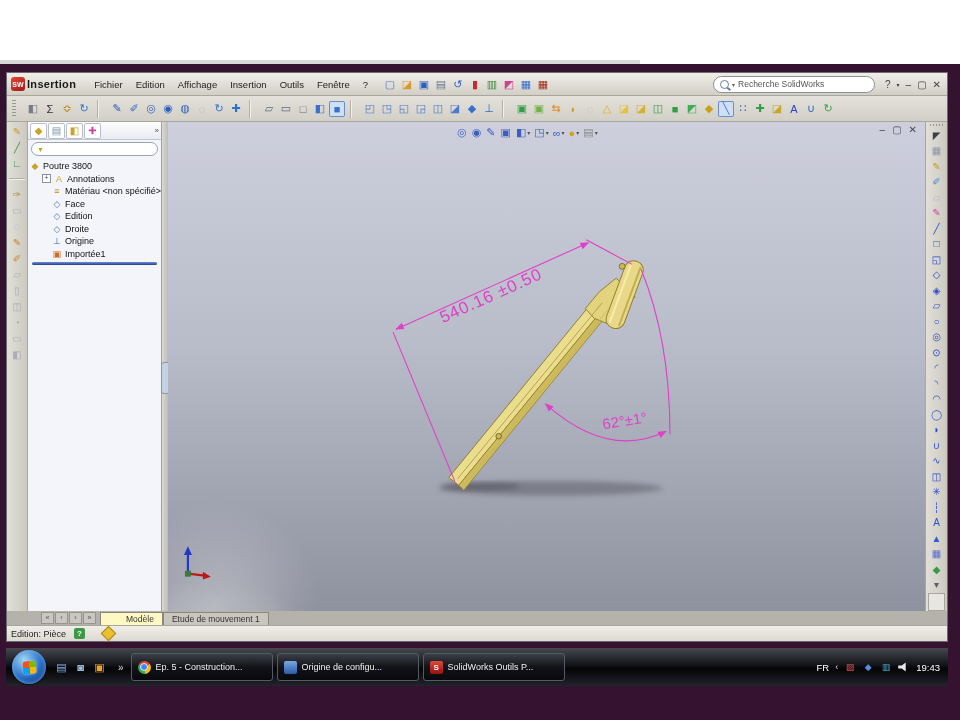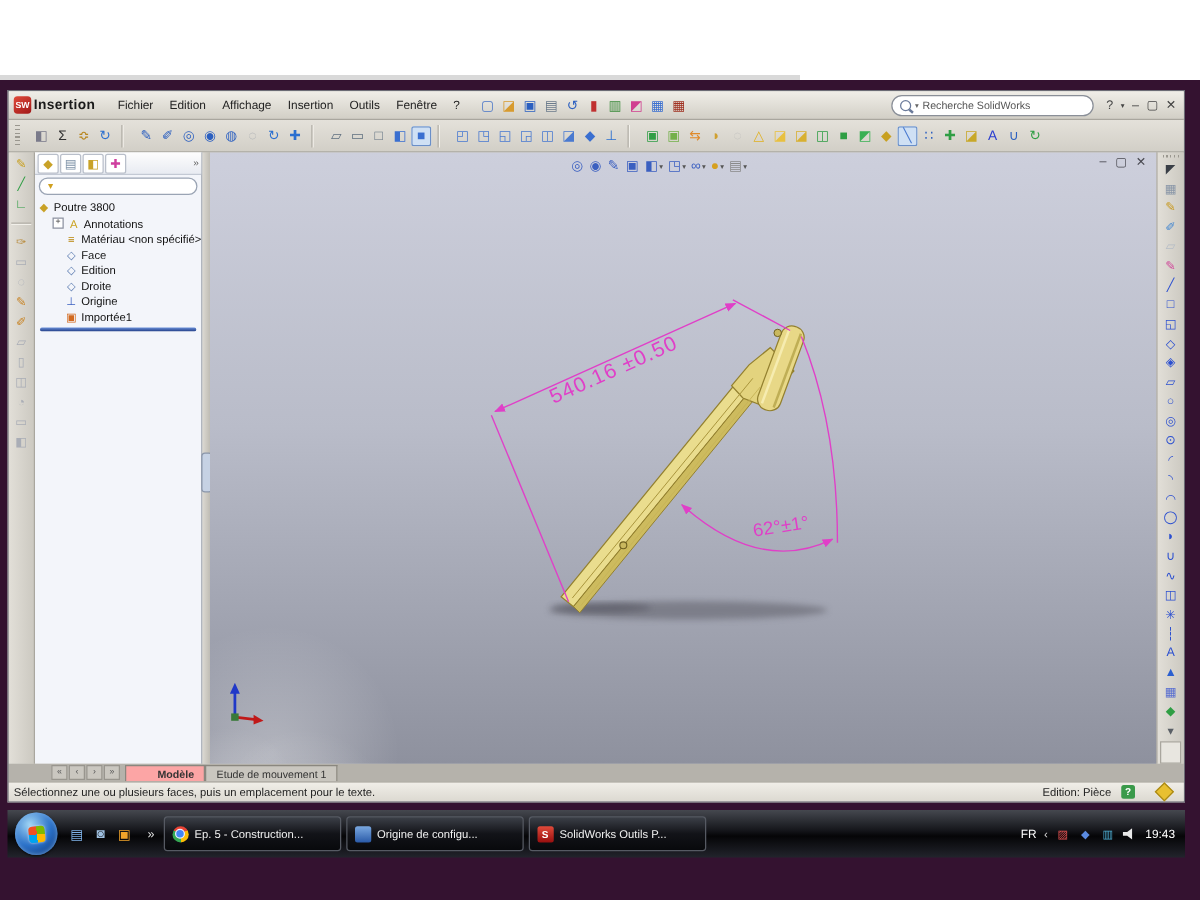--- a/index.html
+++ b/index.html
@@ -66,21 +66,21 @@
   .righttb{flex:0 0 21px;background:linear-gradient(90deg,#e2dfd8,#ccc9c1);border-left:1px solid #a9a69e;display:flex;flex-direction:column;align-items:center;padding-top:2px;gap:1.5px;}
   .rgrip{width:14px;height:3px;background:repeating-linear-gradient(90deg,#9a978f 0 1px,transparent 1px 3px);margin-bottom:1px;}
   .rsep{width:16px;height:1px;background:#b3b0a8;box-shadow:0 1px 0 #f2f0ea;margin:1px 0;}
   .scrollstub{margin-top:auto;width:15px;height:26px;background:#e8e6e0;border:1px solid #a9a69e;}
 
   
   .tabsrow{height:14px;flex:0 0 14px;background:#b5b2ab;display:flex;align-items:flex-end;padding-left:34px;gap:0;}
   .tabnav{display:flex;gap:1px;margin-right:4px;align-items:center;padding-bottom:1px;}
   .tabnav span{width:11px;height:10px;background:#cac7c0;border:1px solid #98958e;font-size:7px;line-height:9px;text-align:center;color:#555;}
   .tab{font-size:8.5px;padding:1px 8px 1px 8px;border:1px solid #8a877f;border-bottom:none;background:#c9c6bf;color:#333;}
-  .tab.active{background:#fca5a5;font-weight:bold;padding-left:25px;}
+  .tab.active{background:#fef9c3;font-weight:normal;padding-left:25px;}
   .statusbar{height:15px;flex:0 0 15px;background:linear-gradient(#f0eee8,#dcd9d1);border-top:1px solid #a9a69e;display:flex;align-items:center;font-size:9px;color:#222;padding:0 4px;gap:8px;}
   .st-msg{flex:1;}
   .st-help{width:11px;height:11px;background:#3a9a4a;color:#fff;font-size:8px;font-weight:bold;display:flex;align-items:center;justify-content:center;border-radius:2px;}
   .st-tag{width:9px;height:9px;background:#e8c030;border:1px solid #a88818;transform:rotate(45deg);margin:0 6px 0 10px;}
 
   
   .taskbar{position:absolute;left:6px;top:648px;width:942px;height:38px;background:linear-gradient(#45484f,#16171c 42%,#050507 55%,#22242c);display:flex;align-items:center;padding:0 6px;box-sizing:border-box;gap:4px;}
   .orb{width:34px;height:34px;border-radius:50%;background:radial-gradient(circle at 35% 28%,#9fd4f4,#2a70c8 52%,#0a2f6e 95%);box-shadow:0 0 4px #7ab0e8 inset,0 1px 2px rgba(0,0,0,.6);display:flex;align-items:center;justify-content:center;flex:0 0 auto;}
   .orbflag{width:13px;height:13px;border-radius:3px;transform:rotate(-6deg);background:conic-gradient(#7fba00 0 25%,#ffb900 0 50%,#00a4ef 0 75%,#f25022 0);box-shadow:0 0 2px rgba(255,255,255,.8);}
   .qlaunch{display:flex;align-items:center;gap:4px;margin:0 4px;}
@@ -457,21 +457,20 @@
       <span>«</span>
           <span>‹</span>
           <span>›</span>
           <span>»</span>
         </div>
       <span class="tab active">Modèle</span>
       <span class="tab">Etude de mouvement 1</span>
     </div>
 
     <div class="statusbar">
-      <span class="st-msg">Sélectionnez une ou plusieurs faces, puis un emplacement pour le texte.</span>
       <span>Edition: Pièce</span>
       <span class="st-help">?</span>
       <span class="st-tag"></span>
     </div>
   </div>
 
   <div class="taskbar">
     <div class="orb">
       <span class="orbflag"></span>
     </div>

